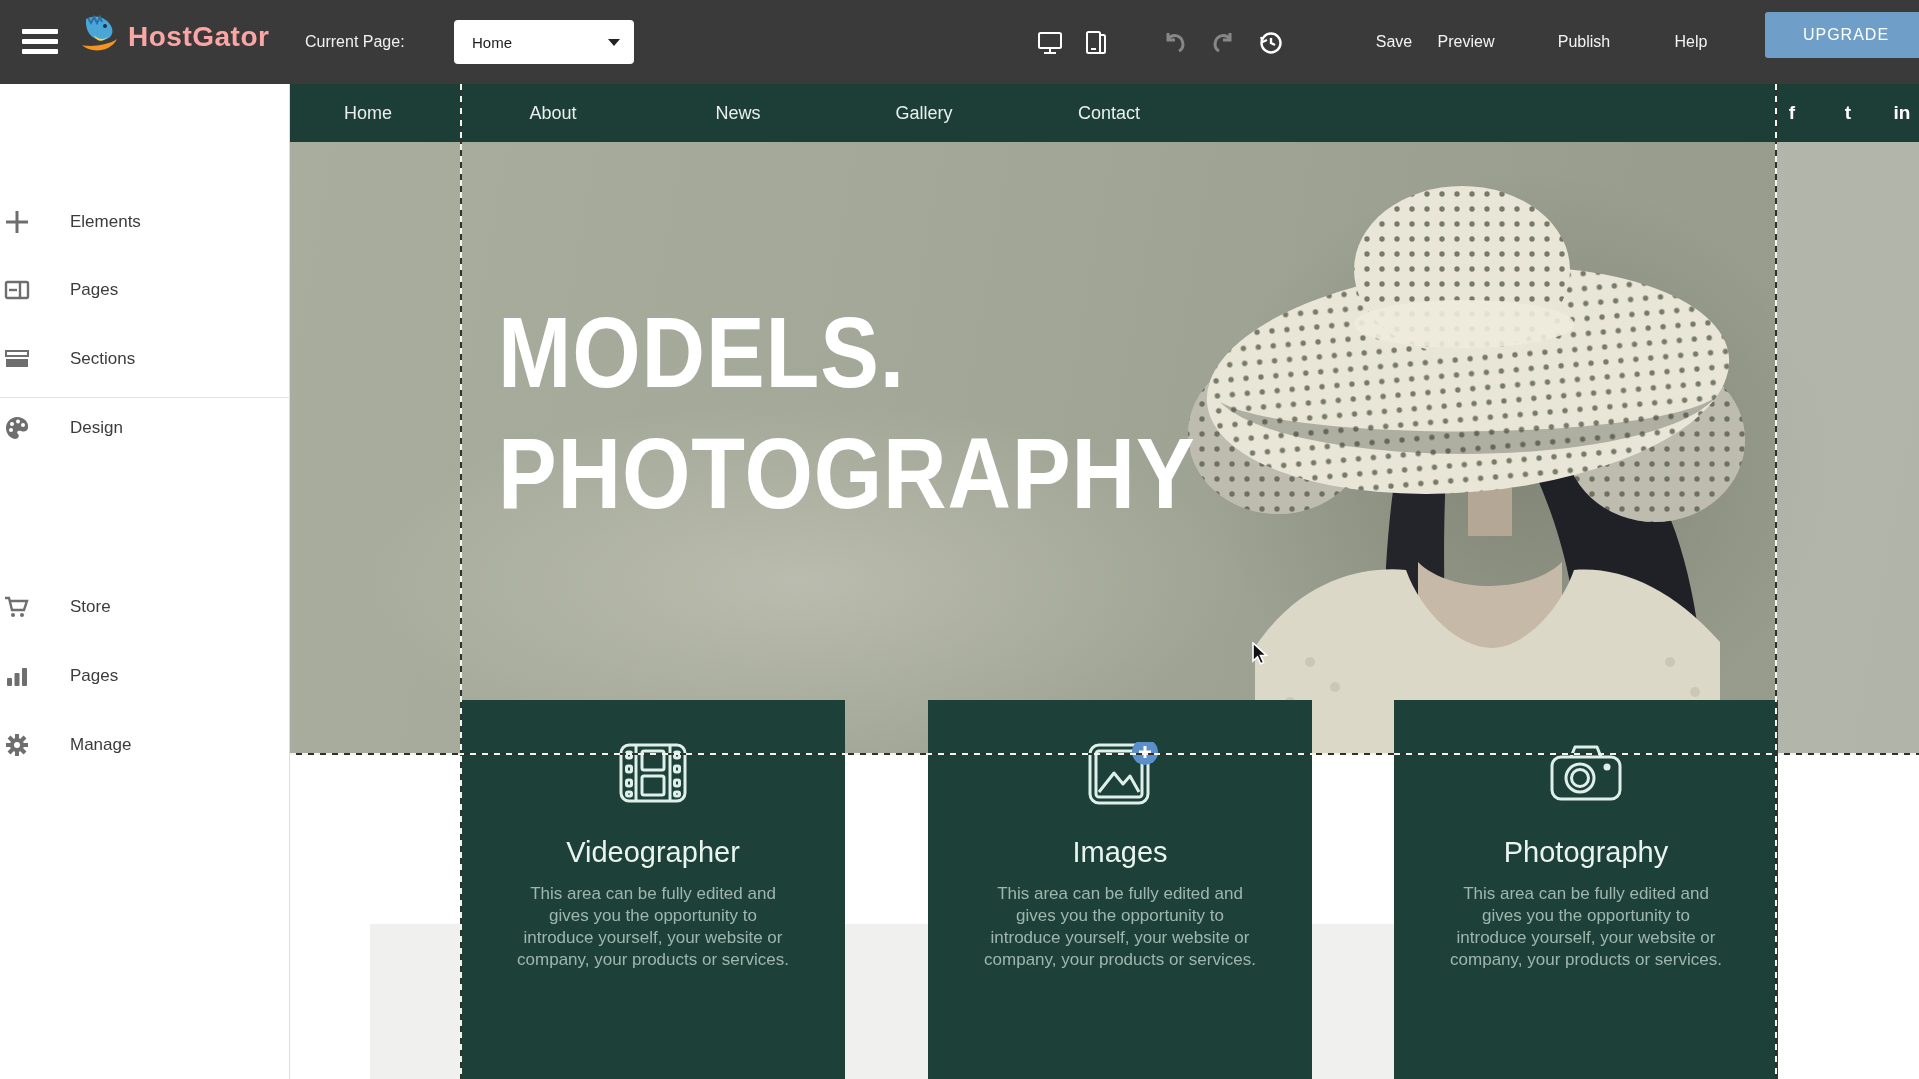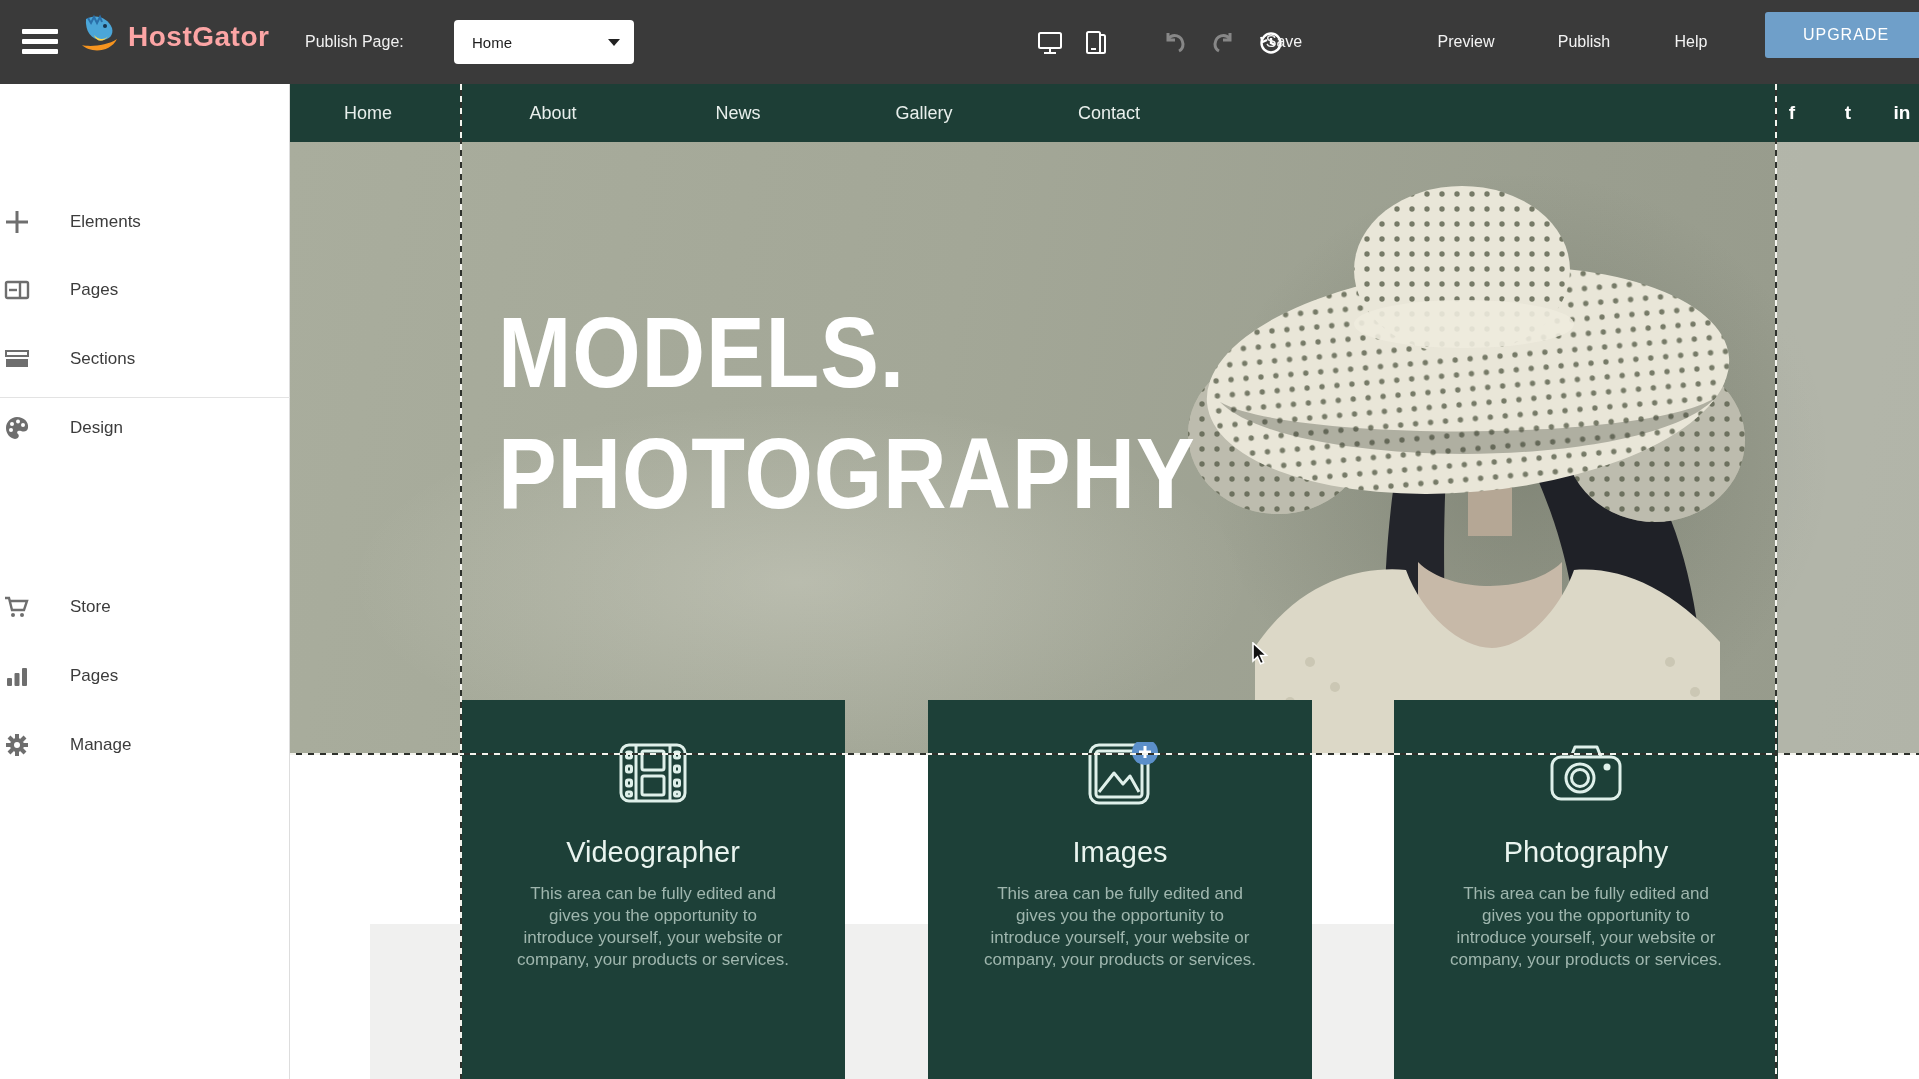--- a/index.html
+++ b/index.html
@@ -89,21 +89,21 @@
           <path d="M8 32 C16 40 36 40 43 26 C33 33 15 34 8 32 Z" fill="#f7941e"></path>
           <path d="M12 6 C22 0 34 5 38 15 C40 22 35 27 28 27 C17 27 11 18 12 6 Z" fill="#4ba6d8"></path>
           <path d="M14 5 l3 5 3-6 3 6 3-6 2 5" stroke="#2a6fa8" stroke-width="2" fill="none"></path>
           <path d="M20 22 C24 27 31 27 34 23 C30 30 22 29 20 22 Z" fill="#ffd34d"></path>
           <circle cx="31" cy="13" r="2" fill="#17344f"></circle>
         </svg>
       </span>
       <span id="logo-text">HostGator</span>
     </div>
 
-    <div id="current-page-label" class="tb-abs">Publish Page:</div>
+    <div id="current-page-label" class="tb-abs">Current Page:</div>
 
     <div id="page-dropdown" class="tb-abs">
       <span class="val">Home</span>
       <span class="caret-down"></span>
     </div>
 
     <div class="tb-abs tb-icon" style="left:1037px;">
       <svg width="26" height="26" viewBox="0 0 26 26" fill="none" stroke="#fff" stroke-width="2">
         <rect x="2" y="3" width="22" height="15" rx="1.5"></rect>
         <line x1="13" y1="18" x2="13" y2="22"></line>
@@ -130,21 +130,21 @@
       </svg>
     </div>
     <div class="tb-abs tb-icon" style="left:1258px;">
       <svg width="26" height="26" viewBox="0 0 26 26" fill="none" stroke="#fff" stroke-width="2.4">
         <circle cx="13" cy="13" r="9.5"></circle>
         <path d="M13 8 L13 13 L17 15"></path>
         <path d="M3 7 L4.5 12 L9 10" fill="none" stroke-width="2"></path>
       </svg>
     </div>
 
-    <div class="tb-abs tb-btn" style="left:1261px;width:46px;">Save</div>
+    <div class="tb-abs tb-btn" style="left:1371px;width:46px;">Save</div>
     <div class="tb-abs tb-btn" style="left:1433px;width:66px;">Preview</div>
     <div class="tb-abs tb-btn" style="left:1552px;width:64px;">Publish</div>
     <div class="tb-abs tb-btn" style="left:1669px;width:44px;">Help</div>
     <button id="upgrade-btn" class="tb-abs">UPGRADE</button>
   </div>
 
   <div id="sidebar">
     <div class="sb-item" style="top:123px;">
       <span class="sb-icon">
         <svg width="26" height="26" viewBox="0 0 26 26" stroke="#6e6e6e" stroke-width="3">

